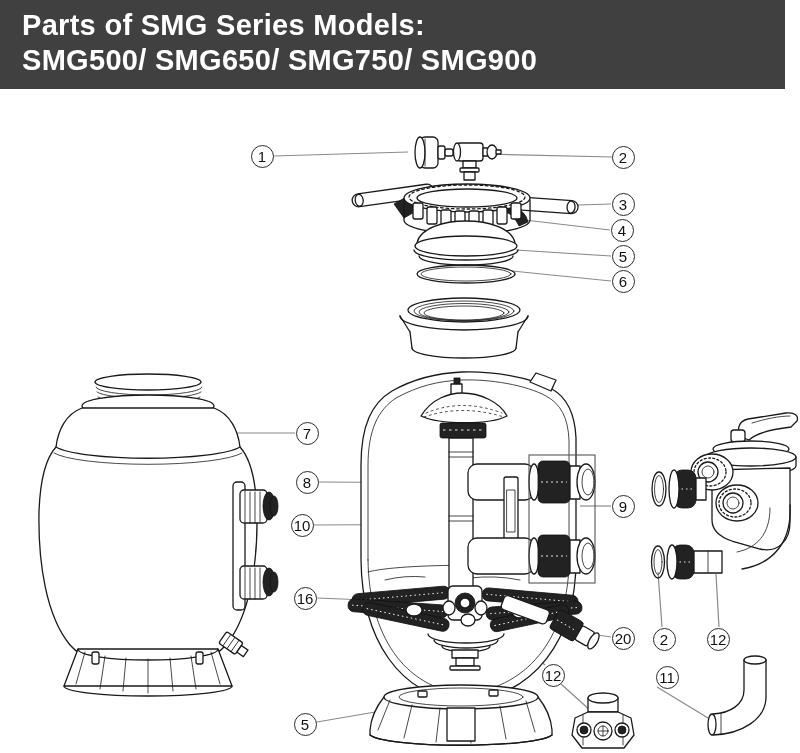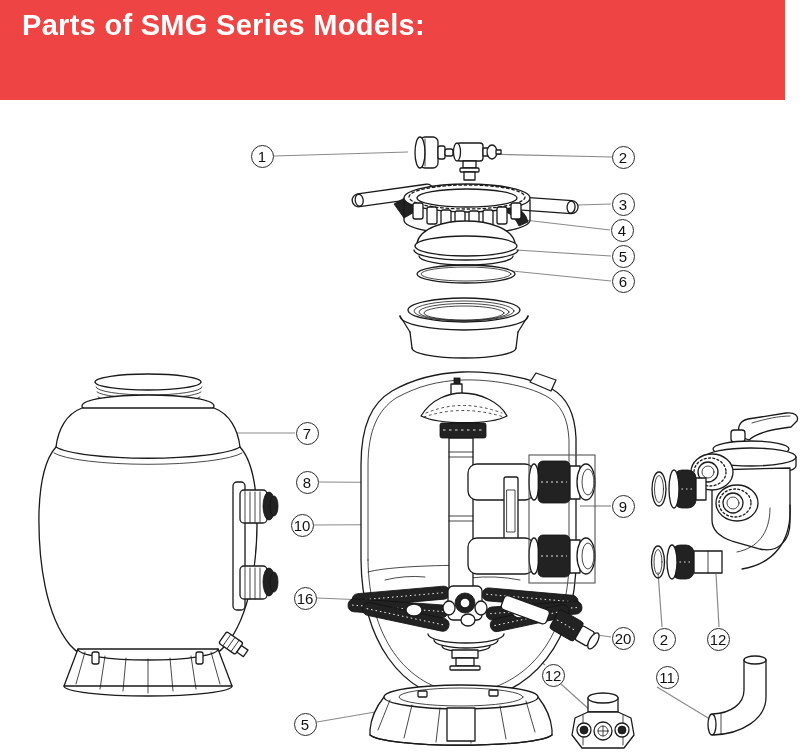--- a/index.html
+++ b/index.html
@@ -1,33 +1,34 @@
 <!DOCTYPE html>
 <html><head>
 <meta charset="utf-8">
 <style>
   html,body{margin:0;padding:0;background:#fff;}
   body{width:800px;height:753px;position:relative;font-family:"Liberation Sans",sans-serif;overflow:hidden;}
-  .header{position:absolute;left:0;top:0;width:785px;height:100px;background:#ef4444;color:#fff;box-sizing:border-box;padding:8px 0 0 22px;}
+  .header{position:absolute;left:0;top:0;width:785px;height:89px;background:#404040;color:#fff;box-sizing:border-box;padding:8px 0 0 22px;}
   .header div{font-weight:bold;font-size:29px;line-height:35px;letter-spacing:.3px;white-space:nowrap;}
   svg{position:absolute;left:0;top:0;}
   .s{fill:none;stroke:#1a1a1a;stroke-width:1.3;stroke-linecap:round;stroke-linejoin:round;}
   .w{fill:#fff;stroke:#1a1a1a;stroke-width:1.3;stroke-linecap:round;stroke-linejoin:round;}
   .d{fill:#222;stroke:#111;stroke-width:.8;}
   .thin{stroke-width:.8;}
   .leader{stroke:#8a8a8a;stroke-width:1.2;fill:none;}
   .wt{stroke:#fff;stroke-width:.9;fill:none;}
   .box{fill:none;stroke:#555;stroke-width:1.1;}
   .callout{position:absolute;width:23px;height:23px;border:1.6px solid #2b2b2b;border-radius:50%;background:#fff;display:flex;align-items:center;justify-content:center;font-size:15px;color:#111;box-sizing:border-box;z-index:5;}
 </style>
 </head>
 <body>
 
 <div class="header">
   <div>Parts of SMG Series Models:</div>
+  <div>SMG500/ SMG650/ SMG750/ SMG900</div>
 </div>
 
 <svg width="800" height="753" viewBox="0 0 800 753">
 
   <g>
     <line class="leader" x1="274" y1="156" x2="408" y2="152"></line>
     <line class="leader" x1="612" y1="157" x2="485" y2="154"></line>
     <line class="leader" x1="611" y1="204" x2="578" y2="205"></line>
     <line class="leader" x1="610" y1="230" x2="516" y2="219"></line>
     <line class="leader" x1="611" y1="256" x2="516" y2="250"></line>

